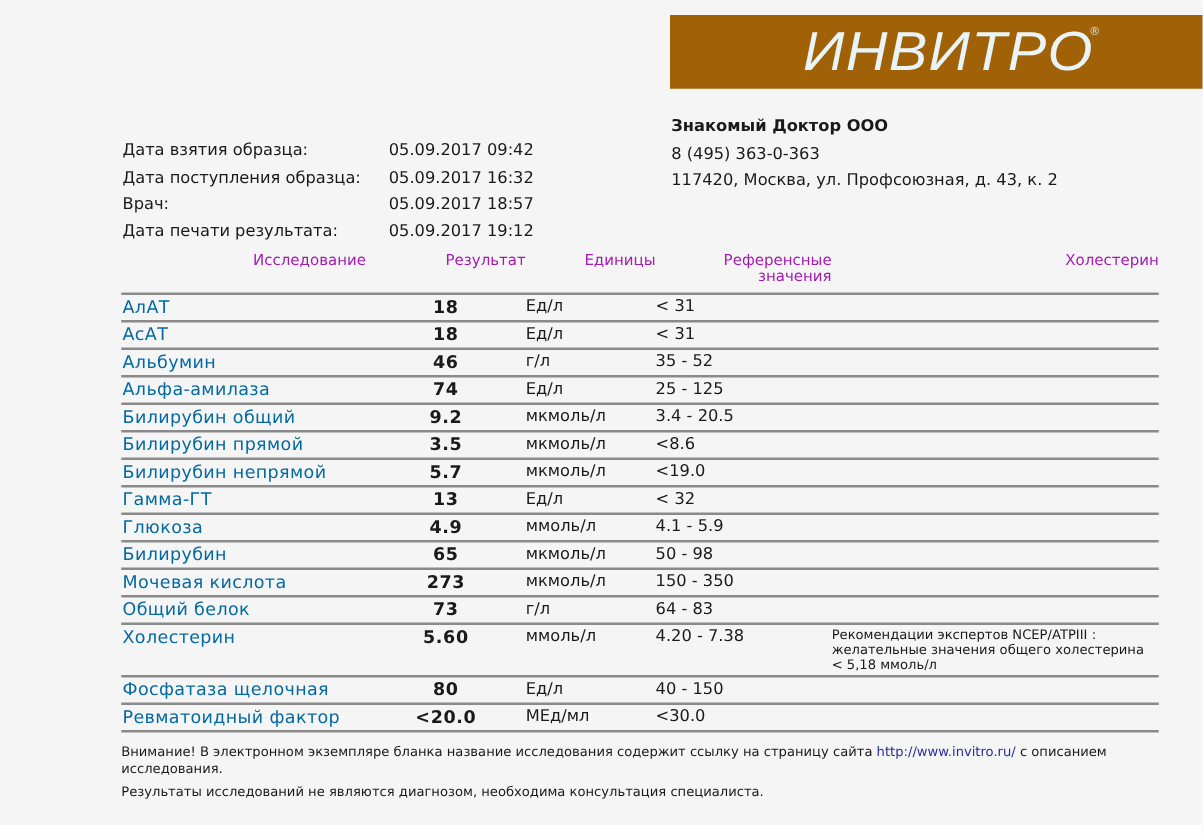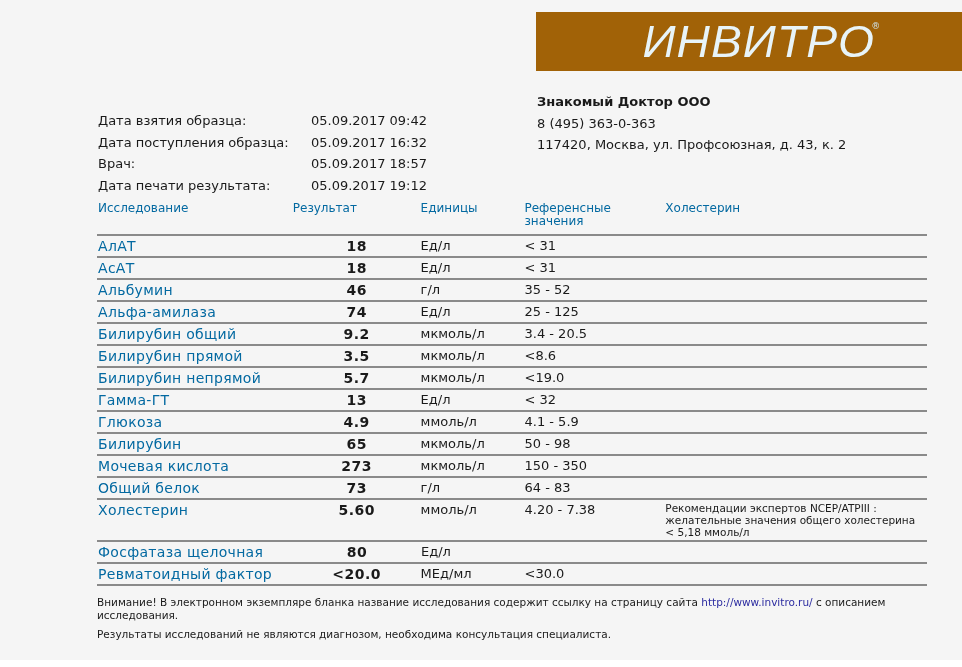--- a/index.html
+++ b/index.html
@@ -25,21 +25,21 @@
 
     .meta { position:absolute; left:98px; top:110px; font-size:13px; line-height:21.5px; }
     .meta-row { display:flex; }
     .meta-label { width:213px; }
     .meta-value { }
 
     .clinic { position:absolute; left:537px; top:91px; font-size:13px; line-height:21.5px; }
     .clinic-name { font-weight:bold; }
 
     .table { position:absolute; left:97px; top:202px; width:830px; font-size:13px; }
-    .thead { display:flex; font-size:12px; line-height:13px; height:32px; color:#0369a1; }
+    .thead { display:flex; font-size:12px; line-height:13px; height:32px; color:#a21caf;text-align:right; }
     .row {
       display:flex; align-items:flex-start;
       border-top:2px solid #8a8a8a;
       height:20px; padding-top:0px;
       line-height:20px;
     }
     .row.tall { height:40px; }
     .row.last { border-bottom:2px solid #8a8a8a; }
     .c1 { width:195px; padding-left:1px; }
     .c2 { width:128px; }
@@ -188,20 +188,21 @@
     <div class="c1 name">Холестерин</div>
     <div class="c2 result">5.60</div>
     <div class="c3 unit">ммоль/л</div>
     <div class="c4 ref">4.20 - 7.38</div>
     <div class="c5 comment">Рекомендации экспертов NCEP/ATPIII : желательные значения общего холестерина &lt; 5,18 ммоль/л</div>
   </div>
   <div class="row">
     <div class="c1 name">Фосфатаза щелочная</div>
     <div class="c2 result">80</div>
     <div class="c3 unit">Ед/л</div>
+    <div class="c4 ref">40 - 150</div>
     <div class="c5 comment"></div>
   </div>
   <div class="row last">
     <div class="c1 name">Ревматоидный фактор</div>
     <div class="c2 result">&lt;20.0</div>
     <div class="c3 unit">МЕд/мл</div>
     <div class="c4 ref">&lt;30.0</div>
     <div class="c5 comment"></div>
   </div>
 </div>

